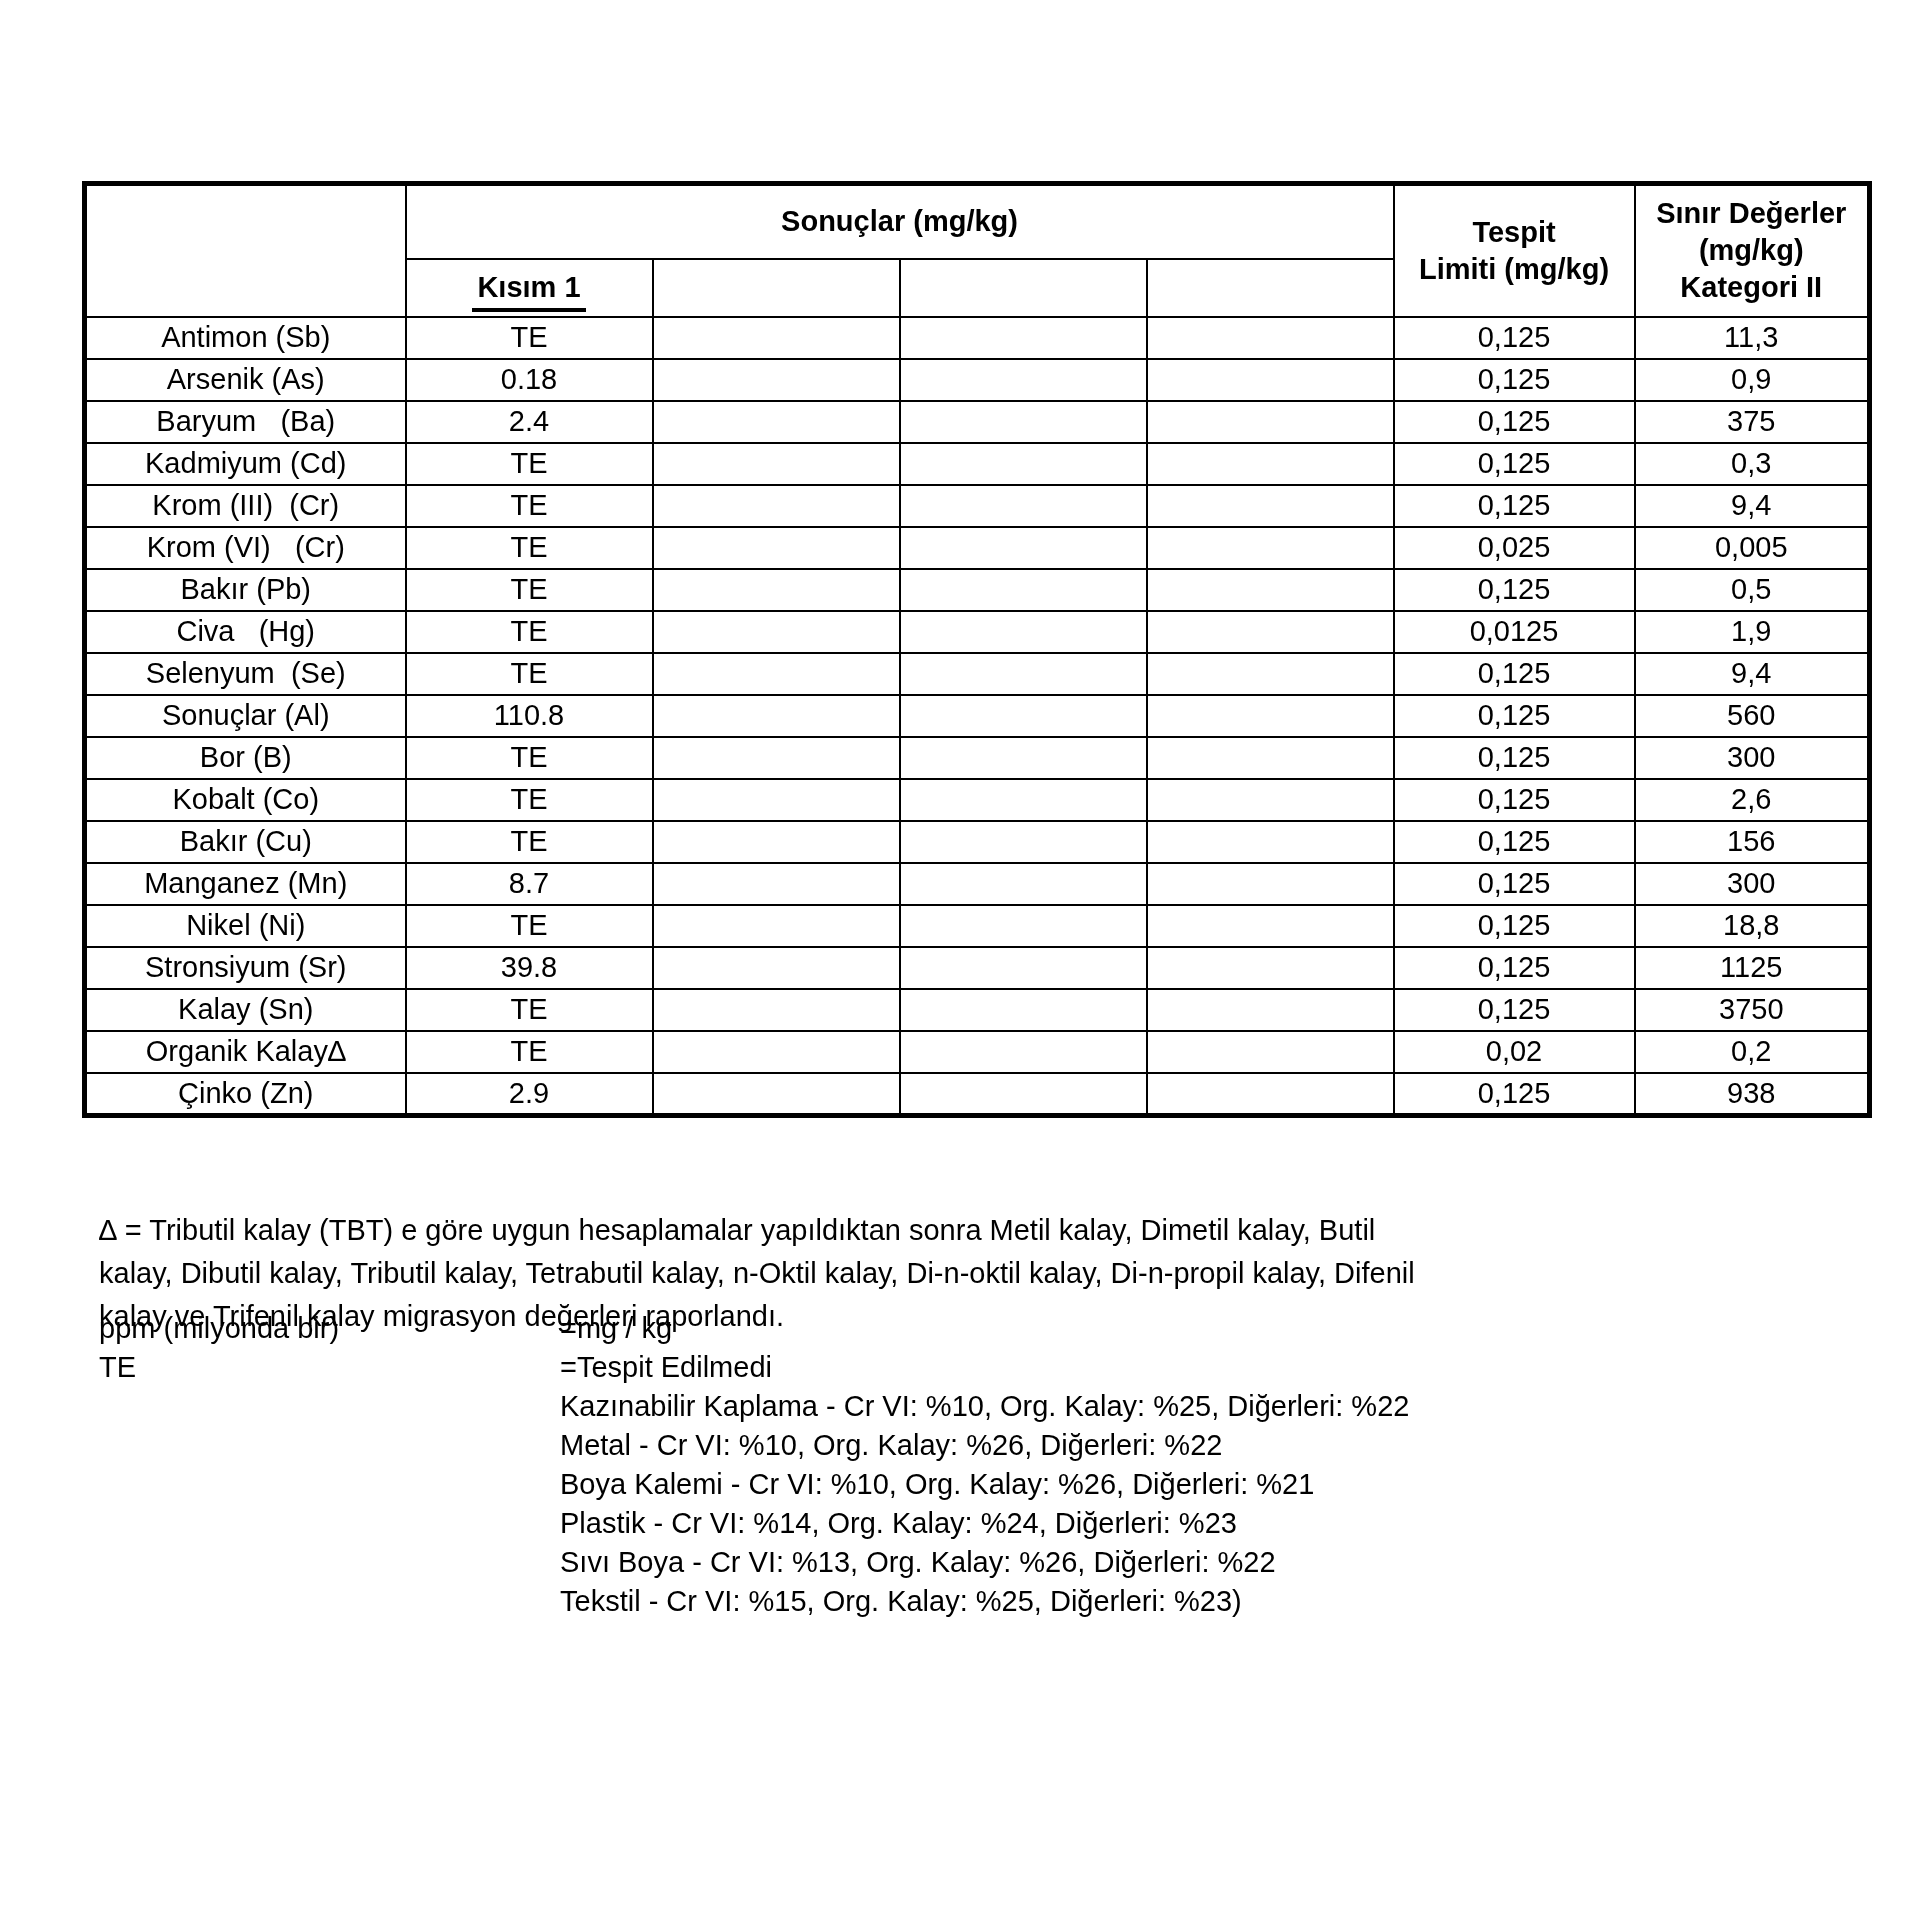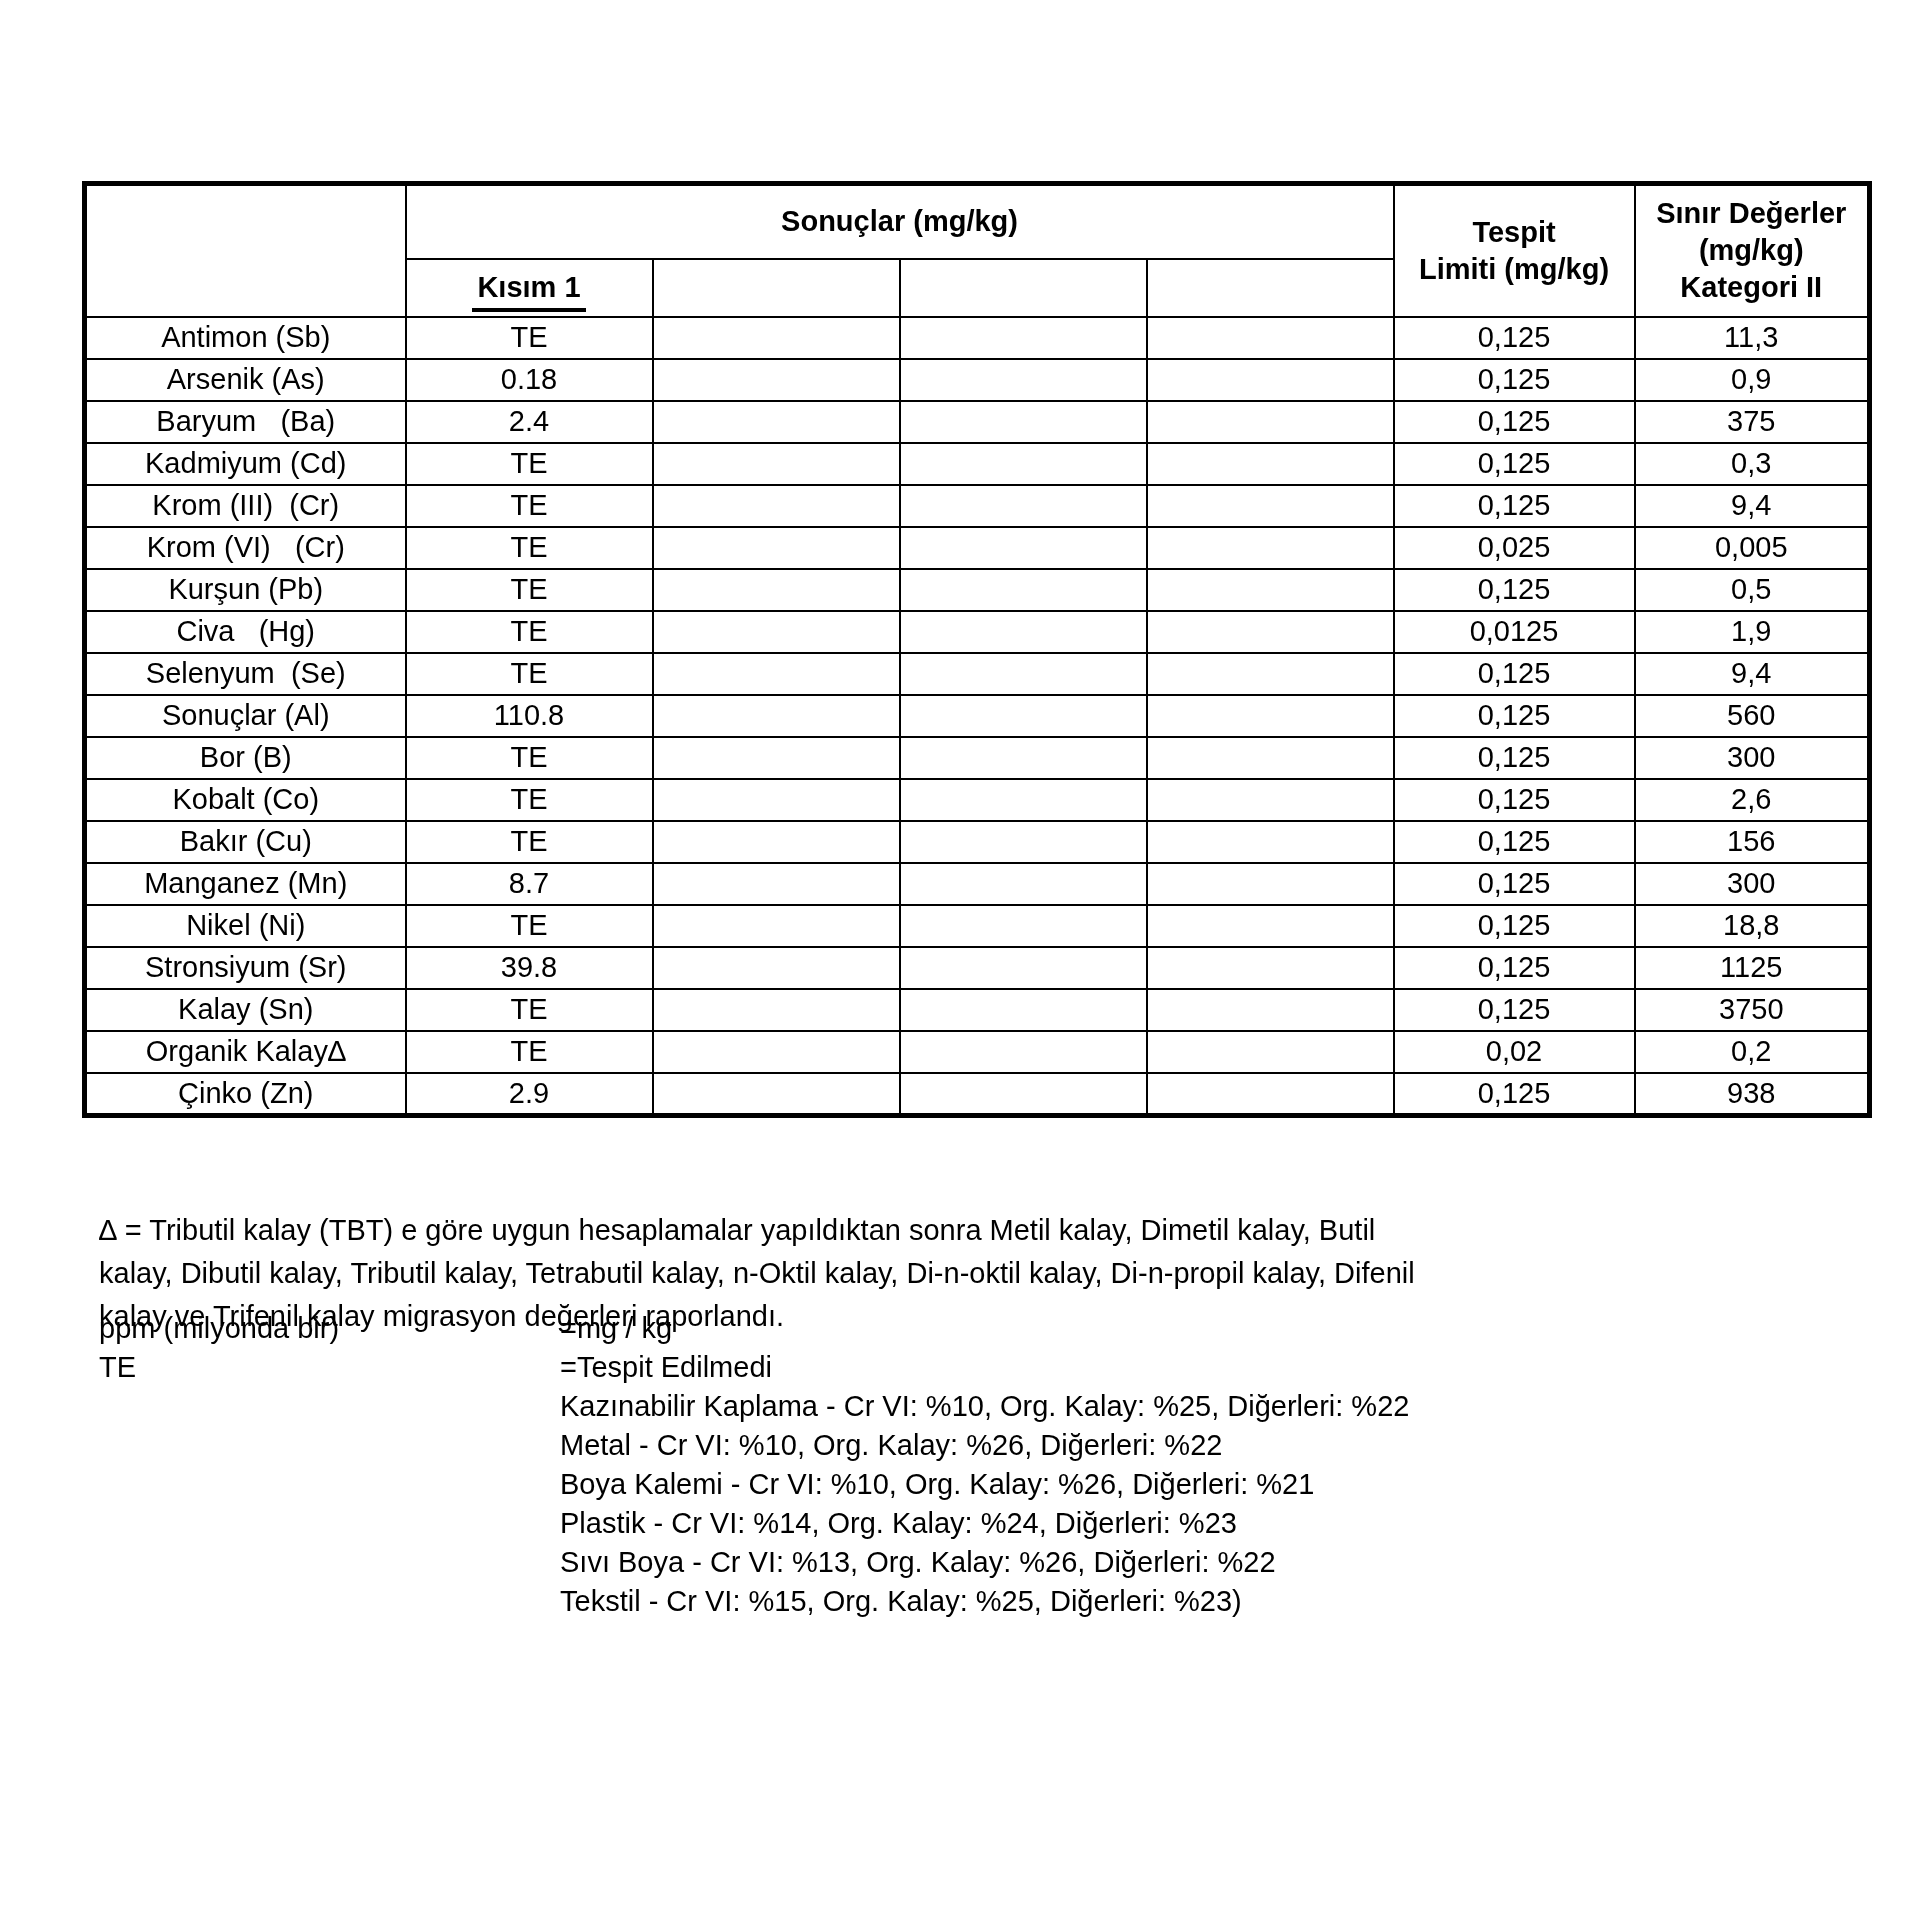--- a/index.html
+++ b/index.html
@@ -132,21 +132,21 @@
         <tr>
           <td>Krom (VI)   (Cr)</td>
           <td>TE</td>
           <td></td>
           <td></td>
           <td></td>
           <td>0,025</td>
           <td>0,005</td>
         </tr>
         <tr>
-          <td>Kurşun (Pb)</td>
+          <td>Bakır (Pb)</td>
           <td>TE</td>
           <td></td>
           <td></td>
           <td></td>
           <td>0,125</td>
           <td>0,5</td>
         </tr>
         <tr>
           <td>Civa   (Hg)</td>
           <td>TE</td>

